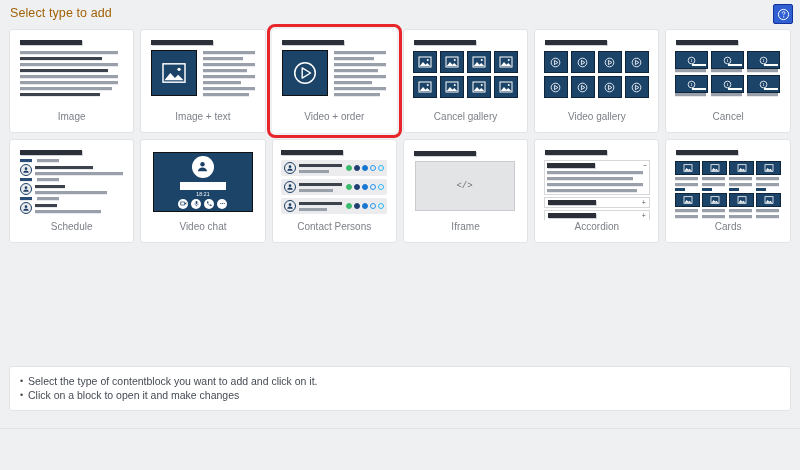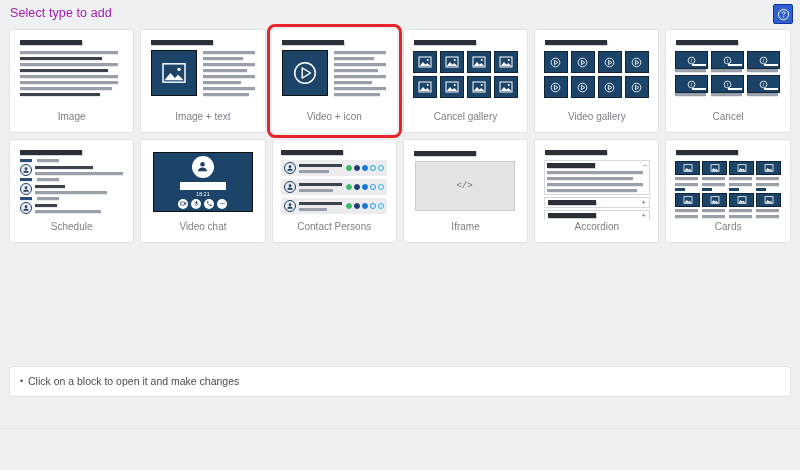--- a/index.html
+++ b/index.html
@@ -15,21 +15,21 @@
 
   
   .header {
     height: 26px;
     display: flex; align-items: center;
     padding: 0 10px;
     position: relative;
   }
   .header-title {
     font-size: 12.5px;
-    color: #a21caf;
+    color: #a16207;
     letter-spacing: .1px;
   }
   .help-btn {
     position: absolute; right: 7px; top: 4px;
     width: 20px; height: 20px;
     background: #2f5fd0;
     border: 1px solid #13329b;
     border-radius: 2px;
     display: flex; align-items: center; justify-content: center;
     cursor: pointer;
@@ -275,21 +275,21 @@
             <div class="line" style="width:40px"></div>
             <div class="line" style="width:52px"></div>
             <div class="line" style="width:44px"></div>
             <div class="line" style="width:52px"></div>
             <div class="line" style="width:38px"></div>
             <div class="line" style="width:52px"></div>
             <div class="line" style="width:46px"></div>
           </div>
         </div>
       </div>
-      <div class="card-label">Video + icon</div>
+      <div class="card-label">Video + order</div>
     </div>
   </div>
 
   <div class="card-slot">
     <div class="card">
       <div class="thumb">
         <div class="hbar" style="width:62px;margin:4px 0 6px 4px;"></div>
         <div class="tile-grid" style="grid-template-columns:repeat(4,24px);padding:0 3px;">
           <div class="tile" style="height:22px">
               <svg width="14" height="12" viewBox="0 0 28 24">
@@ -801,18 +801,19 @@
           </div>
         </div>
       </div>
       <div class="card-label">Cards</div>
     </div>
   </div>
 
 </div>
 
 <div class="hints">
+  <div class="hint">Select the type of contentblock you want to add and click on it.</div>
   <div class="hint">Click on a block to open it and make changes</div>
 </div>
 
 <div class="footer">
   <div class="divider-top"></div>
 </div>
 
 </body></html>

